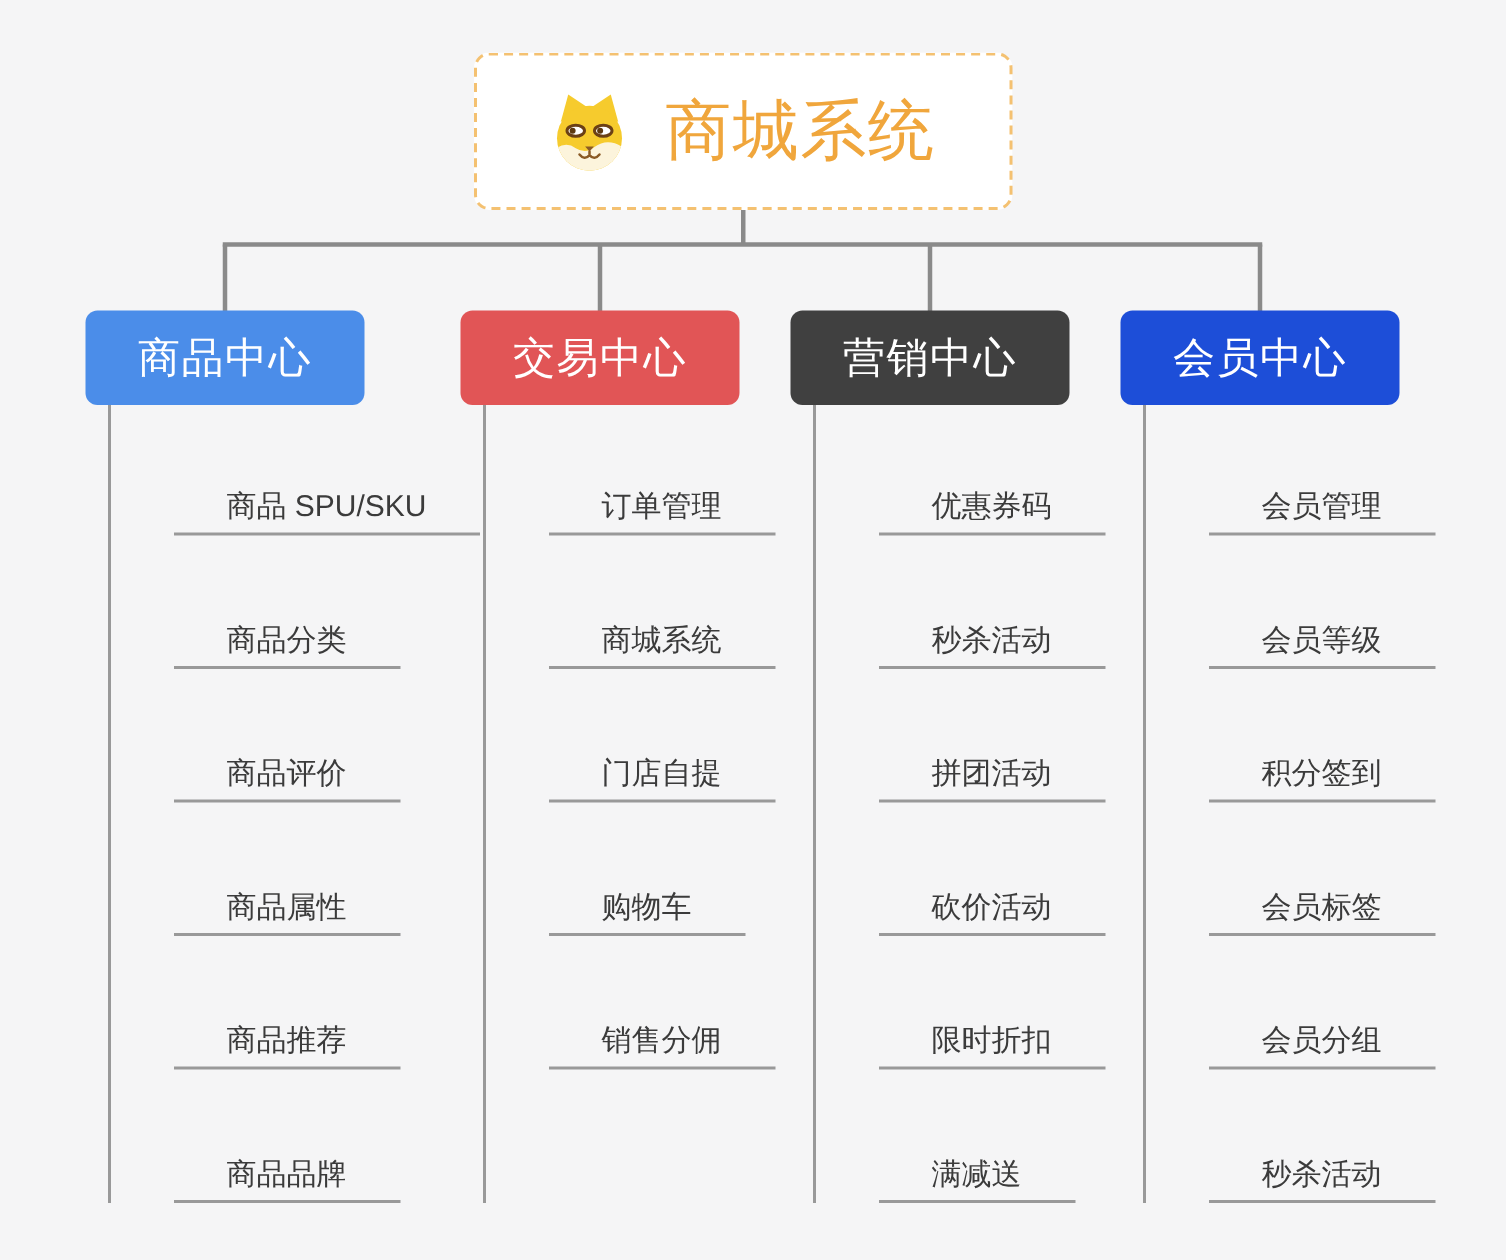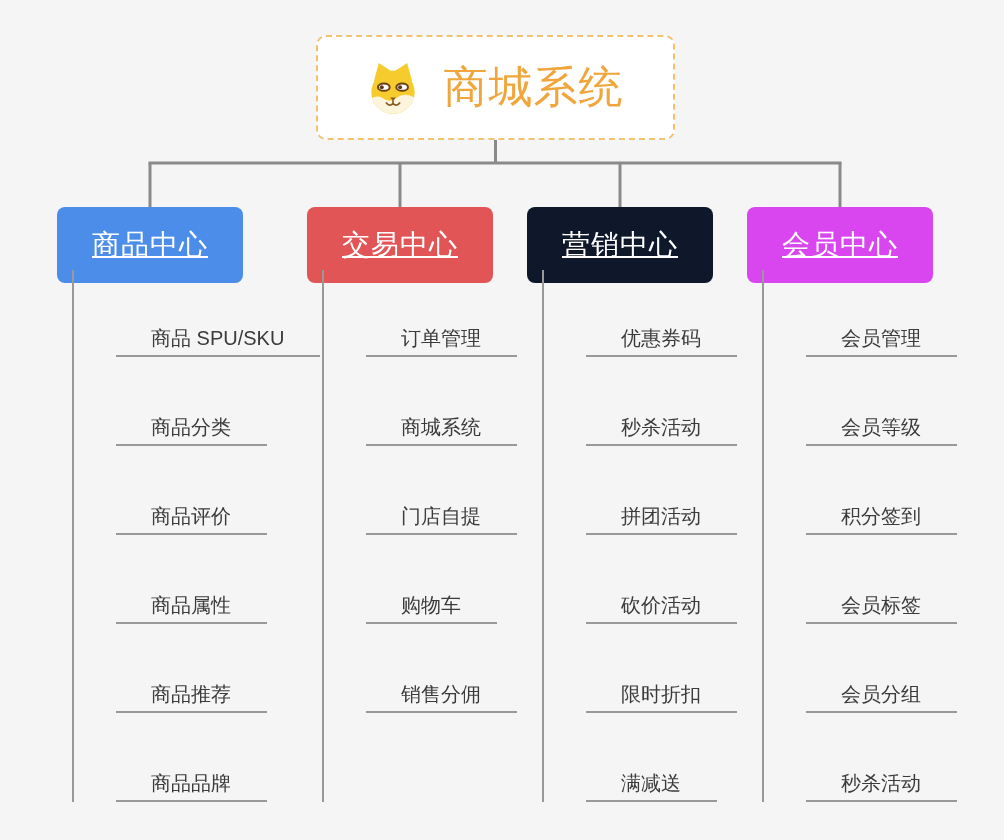--- a/index.html
+++ b/index.html
@@ -22,25 +22,24 @@
     box-sizing:border-box;
     display:flex;align-items:center;justify-content:center;gap:26px;
     z-index:2;
   }
   .root-label{
     font-size:44px;letter-spacing:1px;color:#F0A63C;white-space:nowrap;
   }
   
   .col{position:absolute;top:207px;width:186px;z-index:2;}
   .hdr{
-    height:76px;border-radius:8px;
+    height:63px;border-radius:8px;
     display:flex;align-items:center;justify-content:center;
     color:#ffffff;font-size:28px;letter-spacing:1px;white-space:nowrap;
     cursor:default;
-    text-decoration:underline;
   }
   .vline{
     position:absolute;left:15px;top:63px;width:2px;height:532px;
     background:#999999;
   }
   .leaves{position:absolute;left:15px;top:63px;padding-left:44px;}
   .leaf{height:89px;display:flex;align-items:flex-end;}
   .leaf.first{height:87px;}
   .leaf span{
     display:inline-block;
@@ -128,21 +127,21 @@
       <div class="leaf">
           <span>购物车</span>
         </div>
       <div class="leaf">
           <span>销售分佣</span>
         </div>
     </div>
   </div>
 
   <div class="col" style="left:527px">
-    <div class="hdr" style="background-color: #0f172a;">营销中心</div>
+    <div class="hdr" style="background-color: #404040;">营销中心</div>
     <div class="vline"></div>
     <div class="leaves">
       <div class="leaf first">
           <span>优惠券码</span>
         </div>
       <div class="leaf">
           <span>秒杀活动</span>
         </div>
       <div class="leaf">
           <span>拼团活动</span>
@@ -153,21 +152,21 @@
       <div class="leaf">
           <span>限时折扣</span>
         </div>
       <div class="leaf">
           <span>满减送</span>
         </div>
     </div>
   </div>
 
   <div class="col" style="left:747px">
-    <div class="hdr" style="background-color: #d946ef;">会员中心</div>
+    <div class="hdr" style="background-color: #1d4ed8;">会员中心</div>
     <div class="vline"></div>
     <div class="leaves">
       <div class="leaf first">
           <span>会员管理</span>
         </div>
       <div class="leaf">
           <span>会员等级</span>
         </div>
       <div class="leaf">
           <span>积分签到</span>

